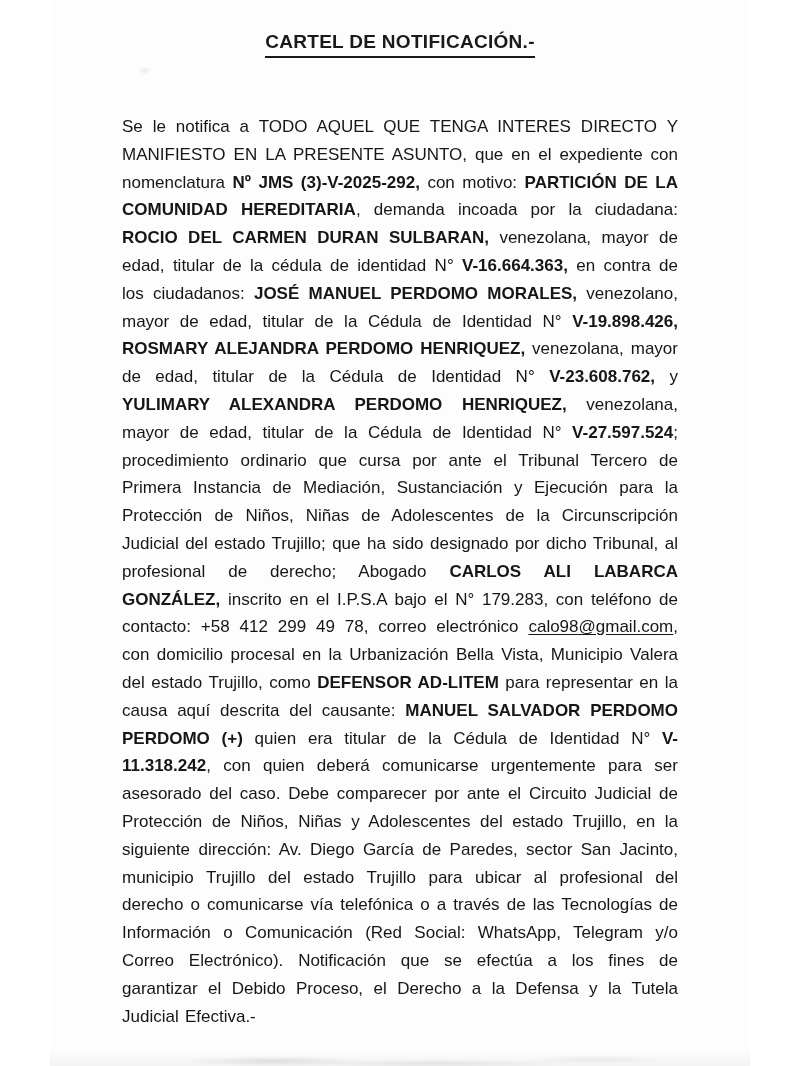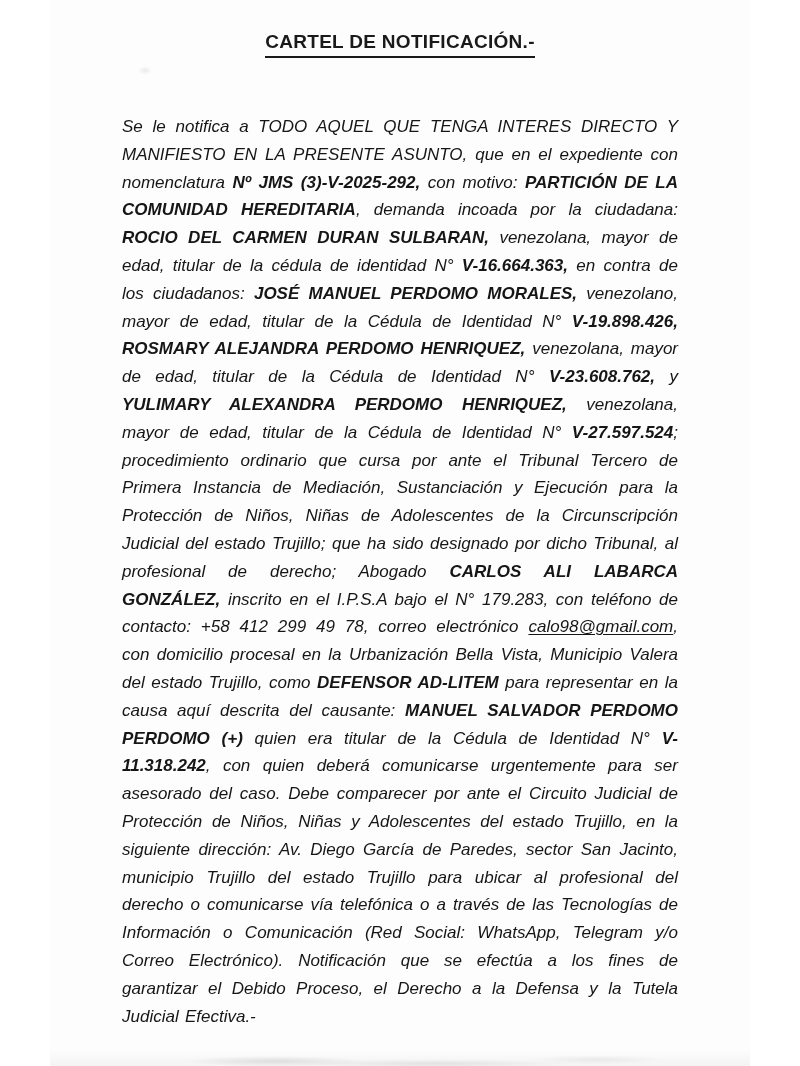--- a/index.html
+++ b/index.html
@@ -31,21 +31,20 @@
     border-bottom: 2px solid #1a1a1a;
     padding-bottom: 3px;
   }
   .body-text {
     margin: 55px 72px 0 72px;
     font-size: 17px;
     line-height: 27.8px;
     text-align: justify;
     color: #161616;
     word-spacing: 1.5px;
-    font-style: italic;
   }
   .body-text .b { font-weight: 700; }
   .body-text .u { text-decoration: underline; text-underline-offset: 2px; }
   .role-line {
     margin-top: 62px;
     text-align: left;
     font-size: 18px;
     font-weight: 700;
     letter-spacing: 0.2px;
   }

